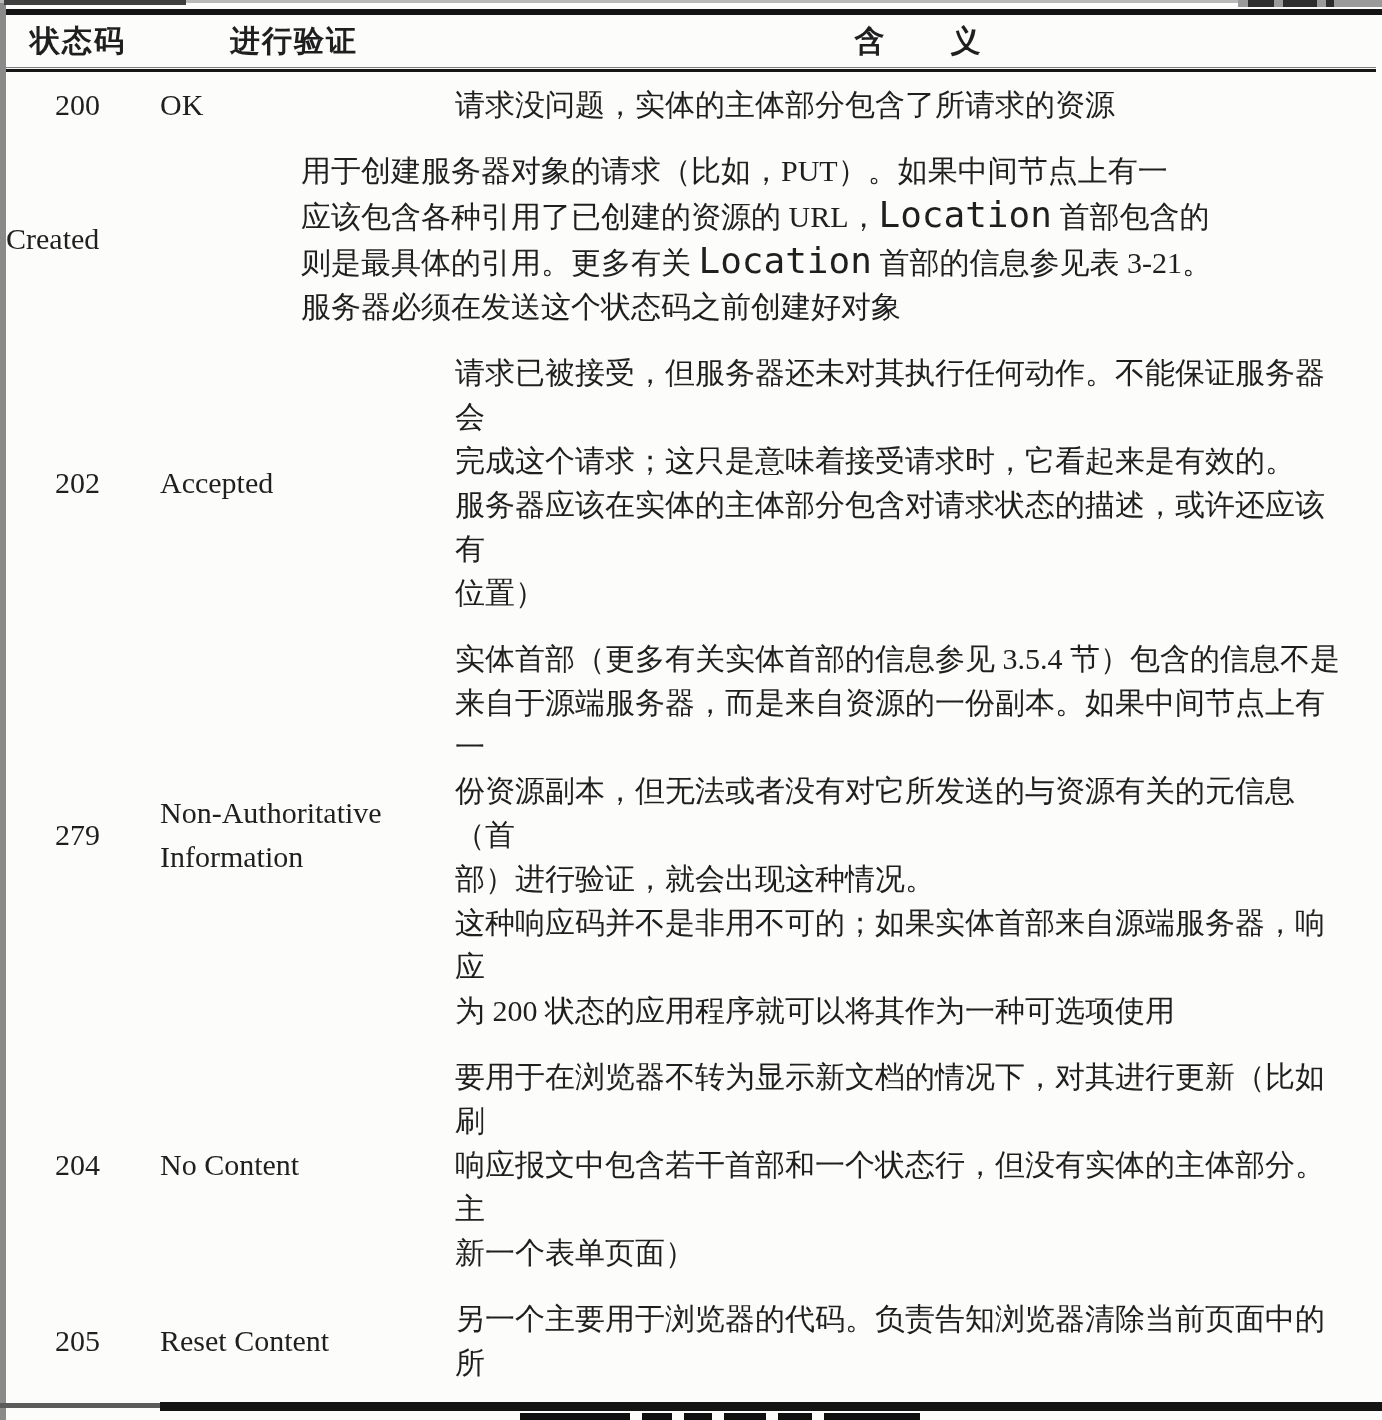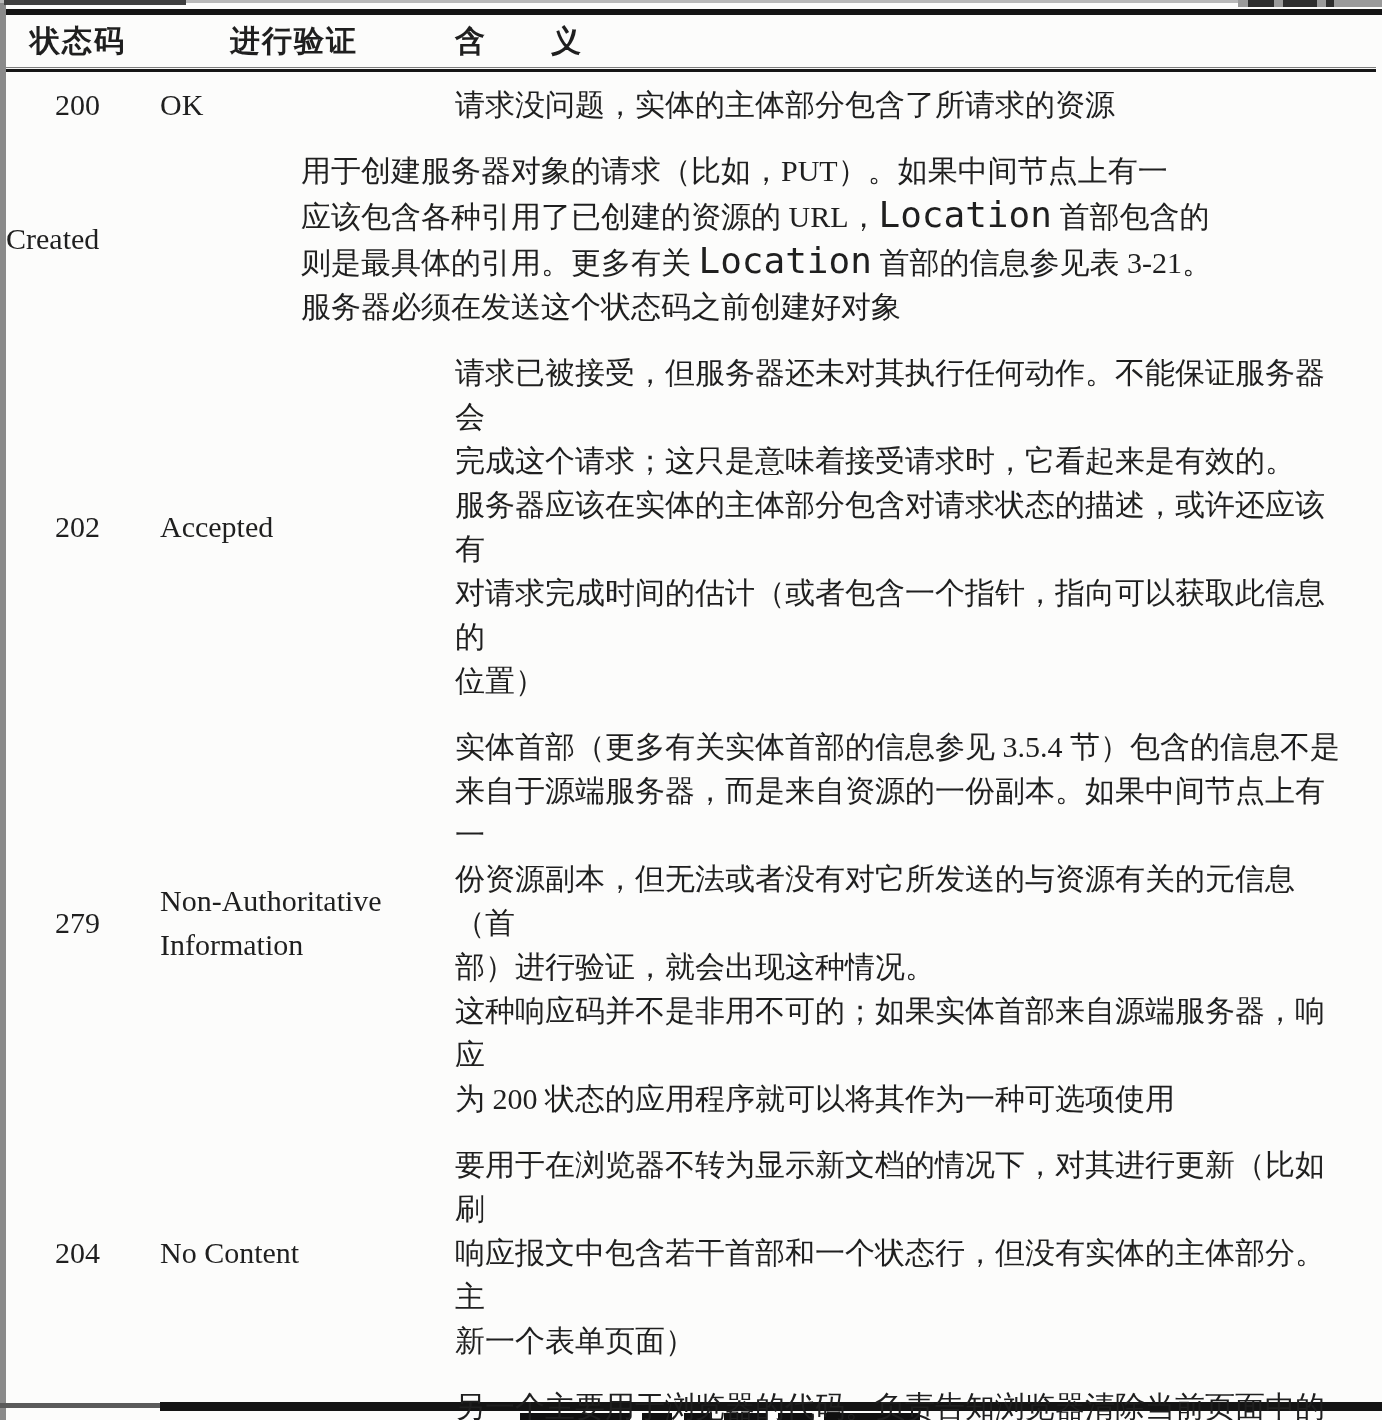--- a/index.html
+++ b/index.html
@@ -36,21 +36,21 @@
   .caption-remnant i:nth-child(2){width:30px;}
   .caption-remnant i:nth-child(3){width:28px;}
   .caption-remnant i:nth-child(4){width:42px;}
   .caption-remnant i:nth-child(5){width:34px;}
   .caption-remnant i:nth-child(6){width:96px;}
   
   .thead{position:absolute;left:6px;top:16px;width:1376px;height:51px;display:flex;align-items:center;
          font-family:"Liberation Sans","DejaVu Sans",sans-serif;font-weight:bold;font-size:30px;letter-spacing:2px;}
   .th-code{width:154px;box-sizing:border-box;padding-left:24px;}
   .th-reason{width:295px;box-sizing:border-box;padding-left:70px;}
-  .th-meaning{flex:1;}
+  .th-meaning{flex:1;text-align:center;}
   
   .tbody{position:absolute;left:6px;top:73px;width:1376px;padding-top:10px;}
   .trow{display:flex;margin-bottom:22px;font-size:30px;line-height:44px;align-items:center;}
   .td-code{width:154px;box-sizing:border-box;padding-left:49px;}
   .td-reason{width:295px;box-sizing:border-box;white-space:pre-line;}
   .td-meaning{flex:1;box-sizing:border-box;padding-right:30px;}
   .m-line{min-height:44px;}
   .mono{font-family:"DejaVu Sans Mono","Liberation Mono",monospace;font-size:36px;}
 </style>
 </head>
@@ -94,21 +94,20 @@
         </div>
     </div>
 
     <div class="trow">
       <div class="td-code">202</div>
       <div class="td-reason">Accepted</div>
       <div class="td-meaning">
           <div class="m-line"><span>请求已被接受，但服务器还未对其执行任何动作。不能保证服务器会</span></div>
           <div class="m-line"><span>完成这个请求；这只是意味着接受请求时，它看起来是有效的。</span></div>
           <div class="m-line"><span>服务器应该在实体的主体部分包含对请求状态的描述，或许还应该有</span></div>
-          <div class="m-line"><span>对请求完成时间的估计（或者包含一个指针，指向可以获取此信息的</span></div>
           <div class="m-line"><span>位置）</span></div>
         </div>
     </div>
 
     <div class="trow">
       <div class="td-code">279</div>
       <div class="td-reason">Non-Authoritative
 Information</div>
       <div class="td-meaning">
           <div class="m-line"><span>实体首部（更多有关实体首部的信息参见 3.5.4 节）包含的信息不是</span></div>

